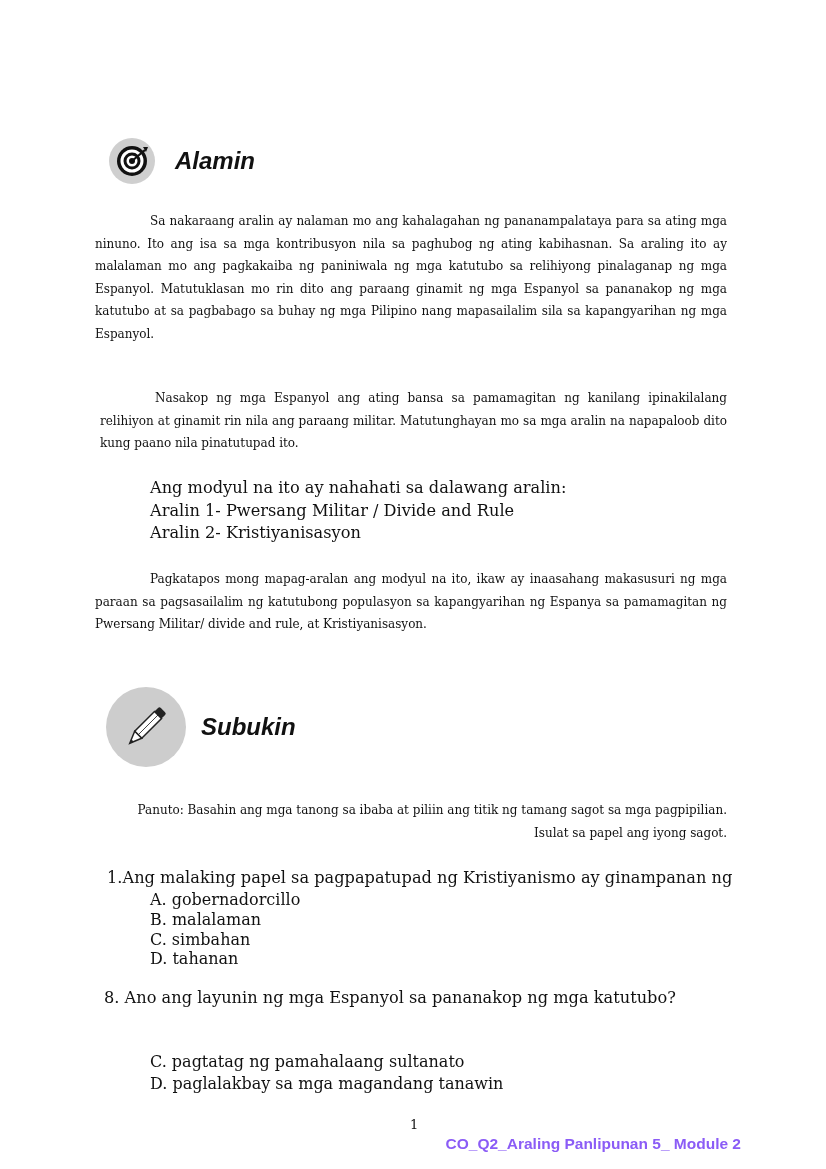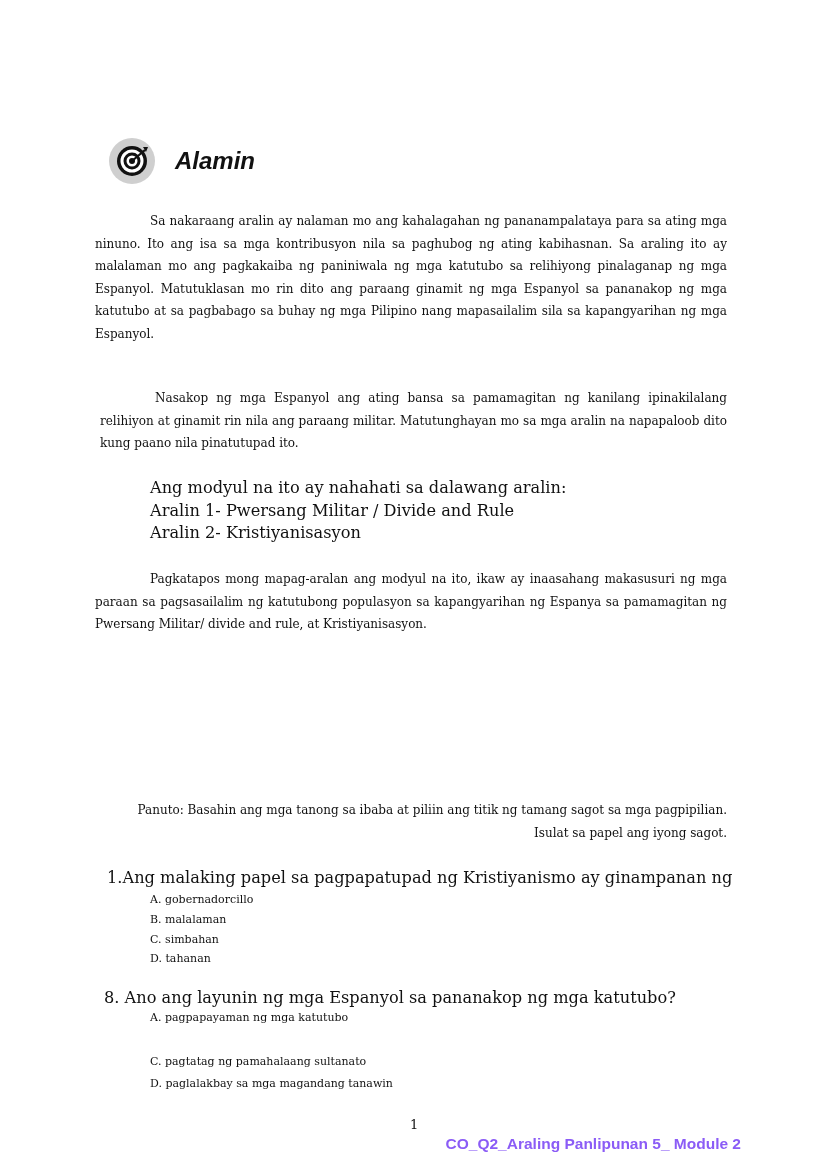--- a/index.html
+++ b/index.html
@@ -15,21 +15,21 @@
          display: flex; align-items: center; justify-content: center; }
   .icon-pencil { width: 80px; height: 80px; border-radius: 50%; background: #cdcdcd;
          display: flex; align-items: center; justify-content: center; }
 
   .para { position: absolute; left: 95px; width: 632px; font-size: 12px; line-height: 22.5px;
           text-align: justify; margin: 0; }
   .indent { text-indent: 55px; }
   .plain-line { position: absolute; font-size: 16.2px; line-height: 22.5px; white-space: nowrap; }
 
   .q-line { position: absolute; font-size: 16.2px; line-height: 20px; white-space: nowrap; }
-  .opt { position: absolute; left: 150px; font-size: 11px; line-height: 20px; white-space: nowrap; }
+  .opt { position: absolute; left: 150px; font-size: 16px; line-height: 20px; white-space: nowrap; }
 
   .page-num { position: absolute; left: 410px; top: 1084px; font-size: 13px; }
   .footer { position: absolute; right: 48px; top: 1102px; font-family: "Liberation Sans", sans-serif;
           font-weight: bold; font-size: 15.5px; color: #8b5cf6; }
 </style>
 </head>
 <body>
 
 <div class="page">
 
@@ -50,29 +50,42 @@
 
   <p class="para indent" style="top:177px;">Sa nakaraang aralin ay nalaman mo ang kahalagahan ng pananampalataya para sa ating mga ninuno. Ito ang isa sa mga kontribusyon nila sa paghubog ng ating kabihasnan. Sa araling ito ay malalaman mo ang pagkakaiba ng paniniwala ng mga katutubo sa relihiyong pinalaganap ng mga Espanyol. Matutuklasan mo rin dito ang paraang ginamit ng mga Espanyol sa pananakop ng mga katutubo at sa pagbabago sa buhay ng mga Pilipino nang mapasailalim sila sa kapangyarihan ng mga Espanyol.</p>
   <p class="para indent" style="top:354px; left:100px; width:627px;">Nasakop ng mga Espanyol ang ating bansa sa pamamagitan ng kanilang ipinakilalang relihiyon at ginamit rin nila ang paraang militar. Matutunghayan mo sa mga aralin na napapaloob dito kung paano nila pinatutupad ito.</p>
 
   <div class="plain-line" style="left:150px; top:444px;">Ang modyul na ito ay nahahati sa dalawang aralin:</div>
   <div class="plain-line" style="left:150px; top:467px;">Aralin 1- Pwersang Militar / Divide and Rule</div>
   <div class="plain-line" style="left:150px; top:489px;">Aralin 2- Kristiyanisasyon</div>
 
   <p class="para indent" style="top:535px; left:95px;">Pagkatapos mong mapag-aralan ang modyul na ito, ikaw ay inaasahang makasusuri ng mga paraan sa pagsasailalim ng katutubong populasyon sa kapangyarihan ng Espanya sa pamamagitan ng Pwersang Militar/ divide and rule, at Kristiyanisasyon.</p>
 
+  <div class="section-head" style="left:106px; top:654px;">
+    <div class="icon-pencil">
+      <svg width="60" height="60" viewBox="0 0 60 60">
+        <g transform="rotate(45 30 30)">
+          <rect x="25" y="6" width="10" height="8" rx="2" fill="#222"></rect>
+          <rect x="25" y="13" width="10" height="28" fill="#fff" stroke="#222" stroke-width="1.5"></rect>
+          <line x1="30" y1="13" x2="30" y2="41" stroke="#222" stroke-width="0.8"></line>
+          <path d="M25 41 L35 41 L30 53 Z" fill="#fff" stroke="#222" stroke-width="1.5"></path>
+          <path d="M28.3 49 L31.7 49 L30 53 Z" fill="#222"></path>
+        </g>
+      </svg>
+    </div>
+    <span class="title" style="margin-left:15px;">Subukin</span>
+  </div>
 
   <p class="para" style="top:766px; left:100px; width:627px; text-indent:14px; text-align:right;">Panuto: Basahin ang mga tanong sa ibaba at piliin ang titik ng tamang sagot sa mga pagpipilian. Isulat sa papel ang iyong sagot.</p>
 
   <div class="q-line" style="left:107px; top:835px;">1.Ang malaking papel sa pagpapatupad ng Kristiyanismo ay ginampanan ng</div>
   <div class="opt" style="top:857px;">A. gobernadorcillo</div>
   <div class="opt" style="top:877px;">B. malalaman</div>
   <div class="opt" style="top:897px;">C. simbahan</div>
   <div class="opt" style="top:916px;">D. tahanan</div>
 
   <div class="q-line" style="left:104px; top:955px;">8. Ano ang layunin ng mga Espanyol sa pananakop ng mga katutubo?</div>
-  <div class="opt" style="top:975px;">A. pagpapayaman ng mga katutubo</div>
   <div class="opt" style="top:1041px;">D. paglalakbay sa mga magandang tanawin</div>
   <div class="opt" style="top:1019px;">C. pagtatag ng pamahalaang sultanato</div>
 
   <div class="page-num">1</div>
   <div class="footer">CO_Q2_Araling Panlipunan 5_ Module 2</div>
 </div>
 
 </body></html>

